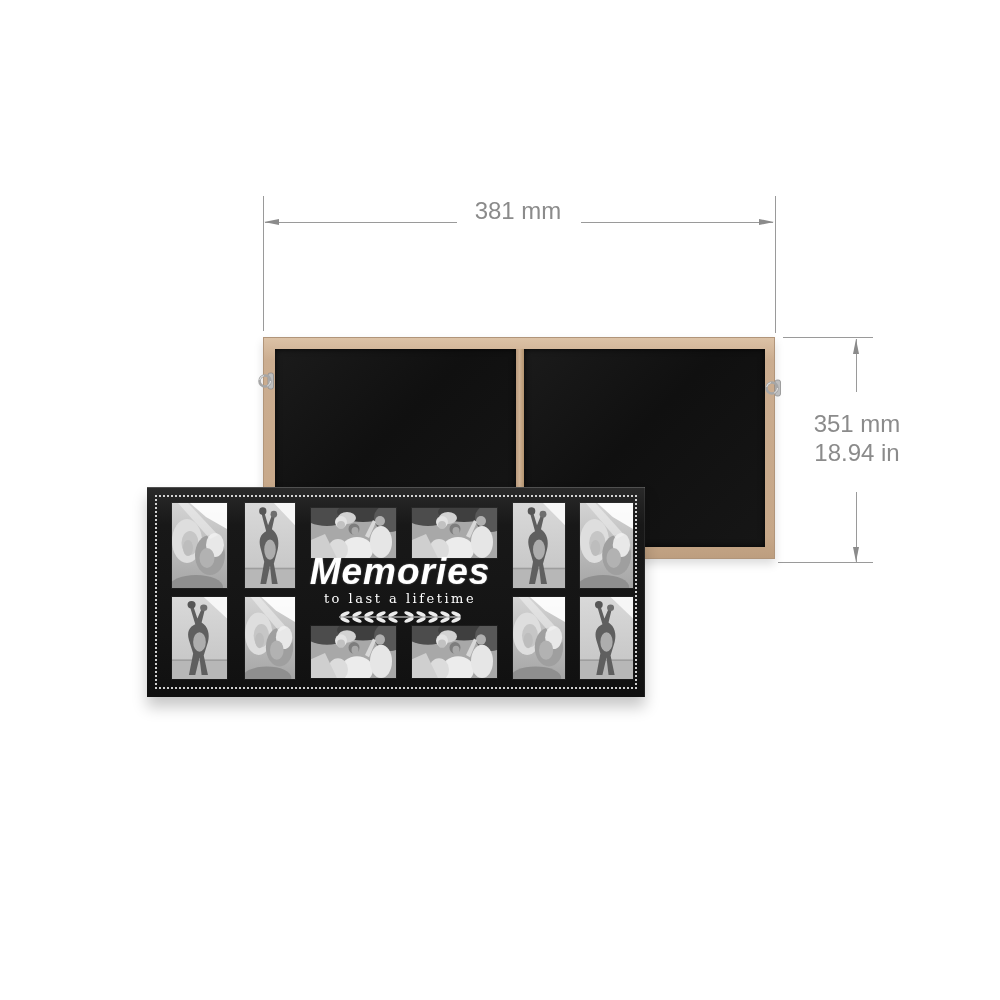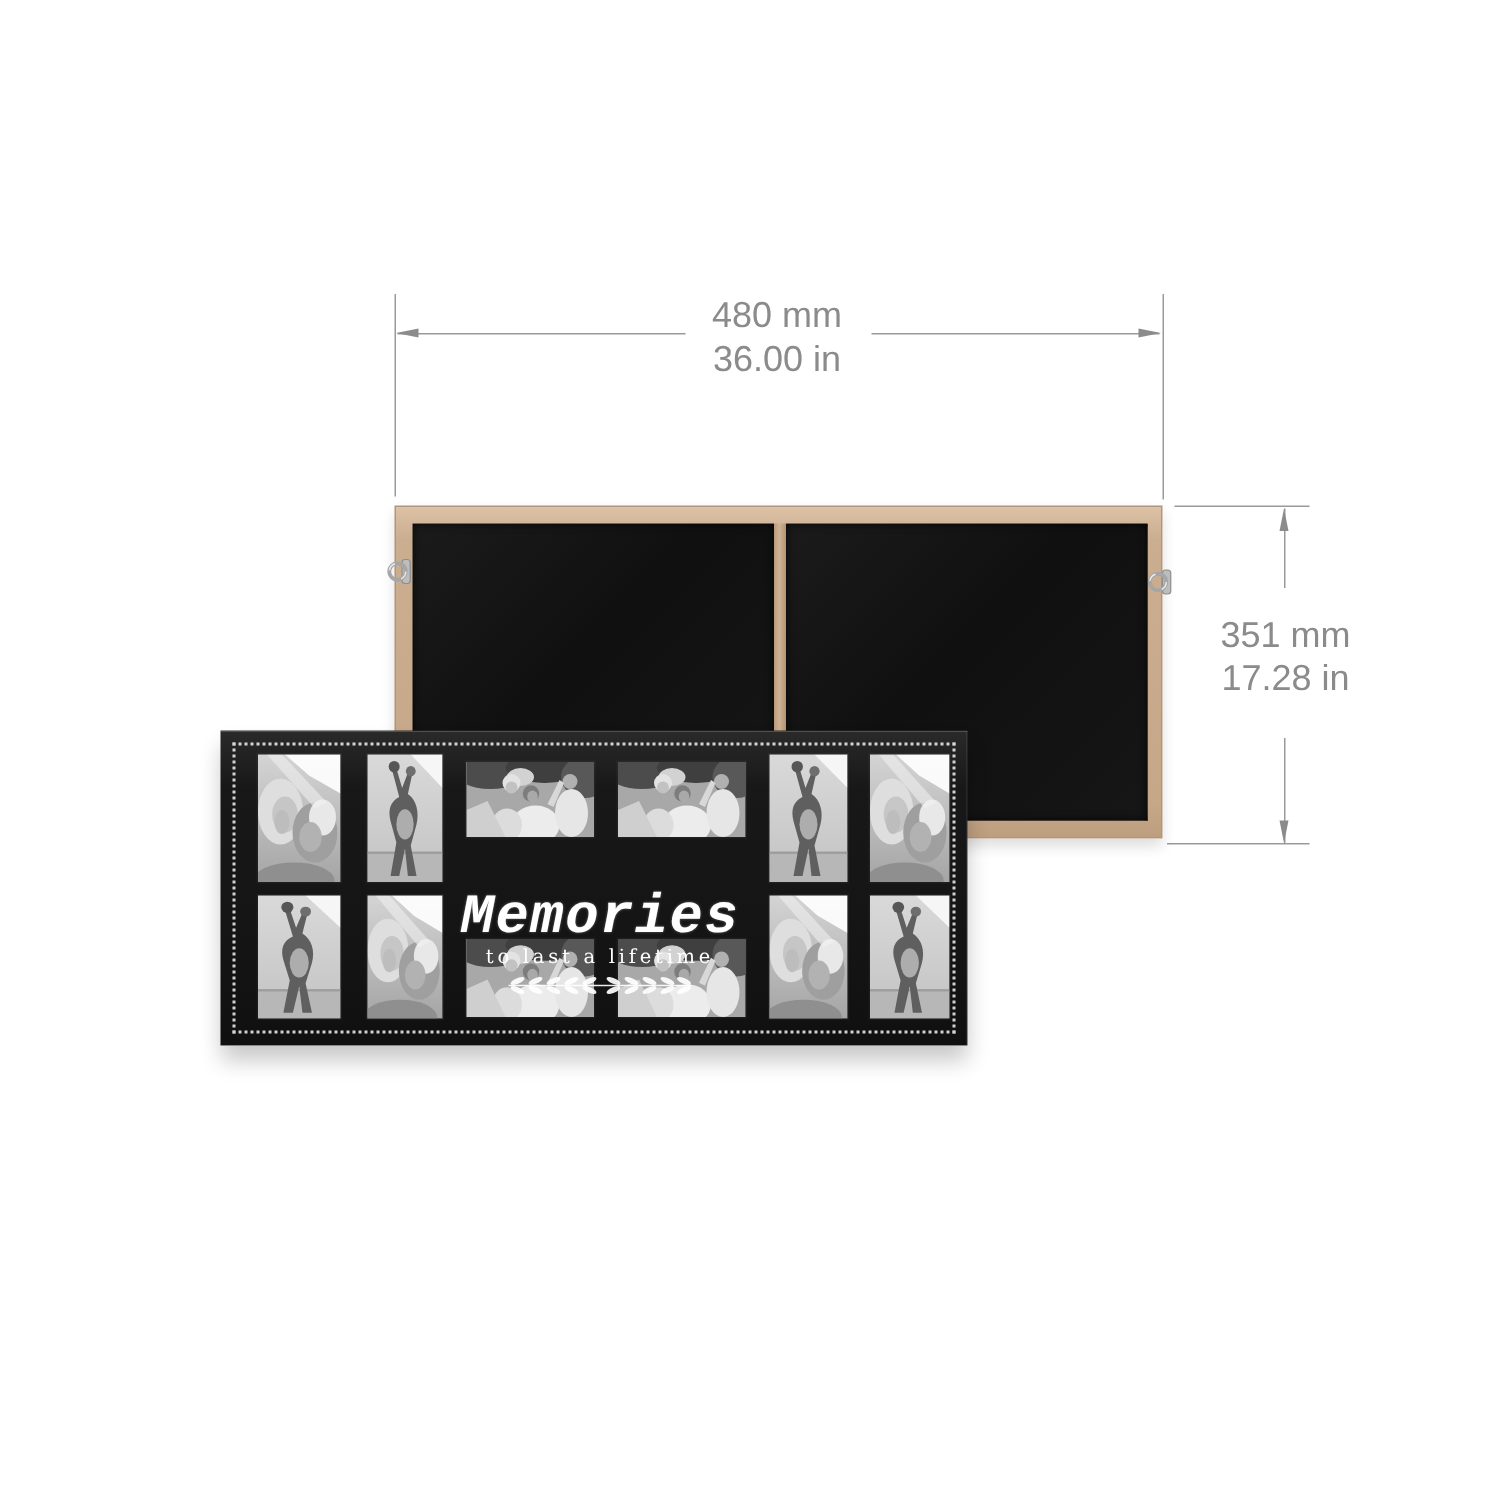--- a/index.html
+++ b/index.html
@@ -35,23 +35,23 @@
   .front-frame{position:absolute;left:147px;top:487px;width:498px;height:210px;
       background:linear-gradient(180deg,#2a2a2a 0%,#181818 18%,#141414 70%,#101010 100%);
       box-shadow:0 10px 14px rgba(0,0,0,0.22), inset 0 1px 0 rgba(255,255,255,0.18), inset -1px 0 0 rgba(255,255,255,0.07);}
   .beaded{position:absolute;left:8px;top:8px;right:8px;bottom:8px;
       border:2px dotted rgba(242,242,242,0.85);pointer-events:none;}
   .photo{position:absolute;overflow:hidden;background:#b5b5b5;
       box-shadow:inset 0 0 0 1px rgba(0,0,0,0.6), 0 0 0 1px rgba(255,255,255,0.04);}
   .photo svg{display:block;width:100%;height:100%;}
 
   .caption{position:absolute;left:157px;top:66px;width:192px;text-align:center;color:#ffffff;}
-  .caption .title{font-family:Liberation Mono, monospace;font-style:italic;font-weight:600;
+  .caption .title{font-family:Liberation Sans, sans-serif;font-style:italic;font-weight:600;
       font-size:37px;line-height:38px;letter-spacing:1px;
-      text-shadow:0 0 2px rgba(255,255,255,0.35);margin-top:40px;}
+      text-shadow:0 0 2px rgba(255,255,255,0.35);}
   .caption .subtitle{font-family:"DejaVu Serif",serif;font-size:13px;line-height:14px;
       letter-spacing:2.5px;margin-top:1px;}
   .caption .flourish{margin-top:3px;}
 
   .hidden-defs{position:absolute;width:0;height:0;overflow:hidden;}
 </style>
 </head>
 <body>
 
 <svg class="hidden-defs" aria-hidden="true">
@@ -118,35 +118,34 @@
 <div class="stage">
 
   <div>
     <div class="dim-line" style="left:263px;top:196px;width:1px;height:135px;"></div>
     <div class="dim-line" style="left:775px;top:196px;width:1px;height:137px;"></div>
     <div class="dim-line" style="left:265px;top:222px;width:192px;height:1px;"></div>
     <div class="dim-line" style="left:581px;top:222px;width:192px;height:1px;"></div>
     <div class="arrow arrow-left" style="left:264px;top:219px;"></div>
     <div class="arrow arrow-right" style="left:759px;top:219px;"></div>
     <div class="dim-label" style="left:428px;top:196px;width:180px;">
-      <div>480 mm</div>
-      <div>36.00 in</div>
+      <div>381 mm</div>
     </div>
   </div>
 
   <div>
     <div class="dim-line" style="left:783px;top:337px;width:90px;height:1px;"></div>
     <div class="dim-line" style="left:778px;top:562px;width:95px;height:1px;"></div>
     <div class="dim-line" style="left:856px;top:339px;width:1px;height:53px;"></div>
     <div class="dim-line" style="left:856px;top:492px;width:1px;height:70px;"></div>
     <div class="arrow arrow-up" style="left:853px;top:339px;"></div>
     <div class="arrow arrow-down" style="left:853px;top:547px;"></div>
     <div class="dim-label" style="left:797px;top:409px;width:120px;">
       <div>351 mm</div>
-      <div>17.28 in</div>
+      <div>18.94 in</div>
     </div>
   </div>
 
   <div class="back-frame">
     <div class="back-panel left"></div>
     <div class="back-panel right"></div>
     <div class="back-rail"></div>
     <svg class="hook left" viewBox="0 0 18 34">
         <use href="#sym-hook"></use>
       </svg>

